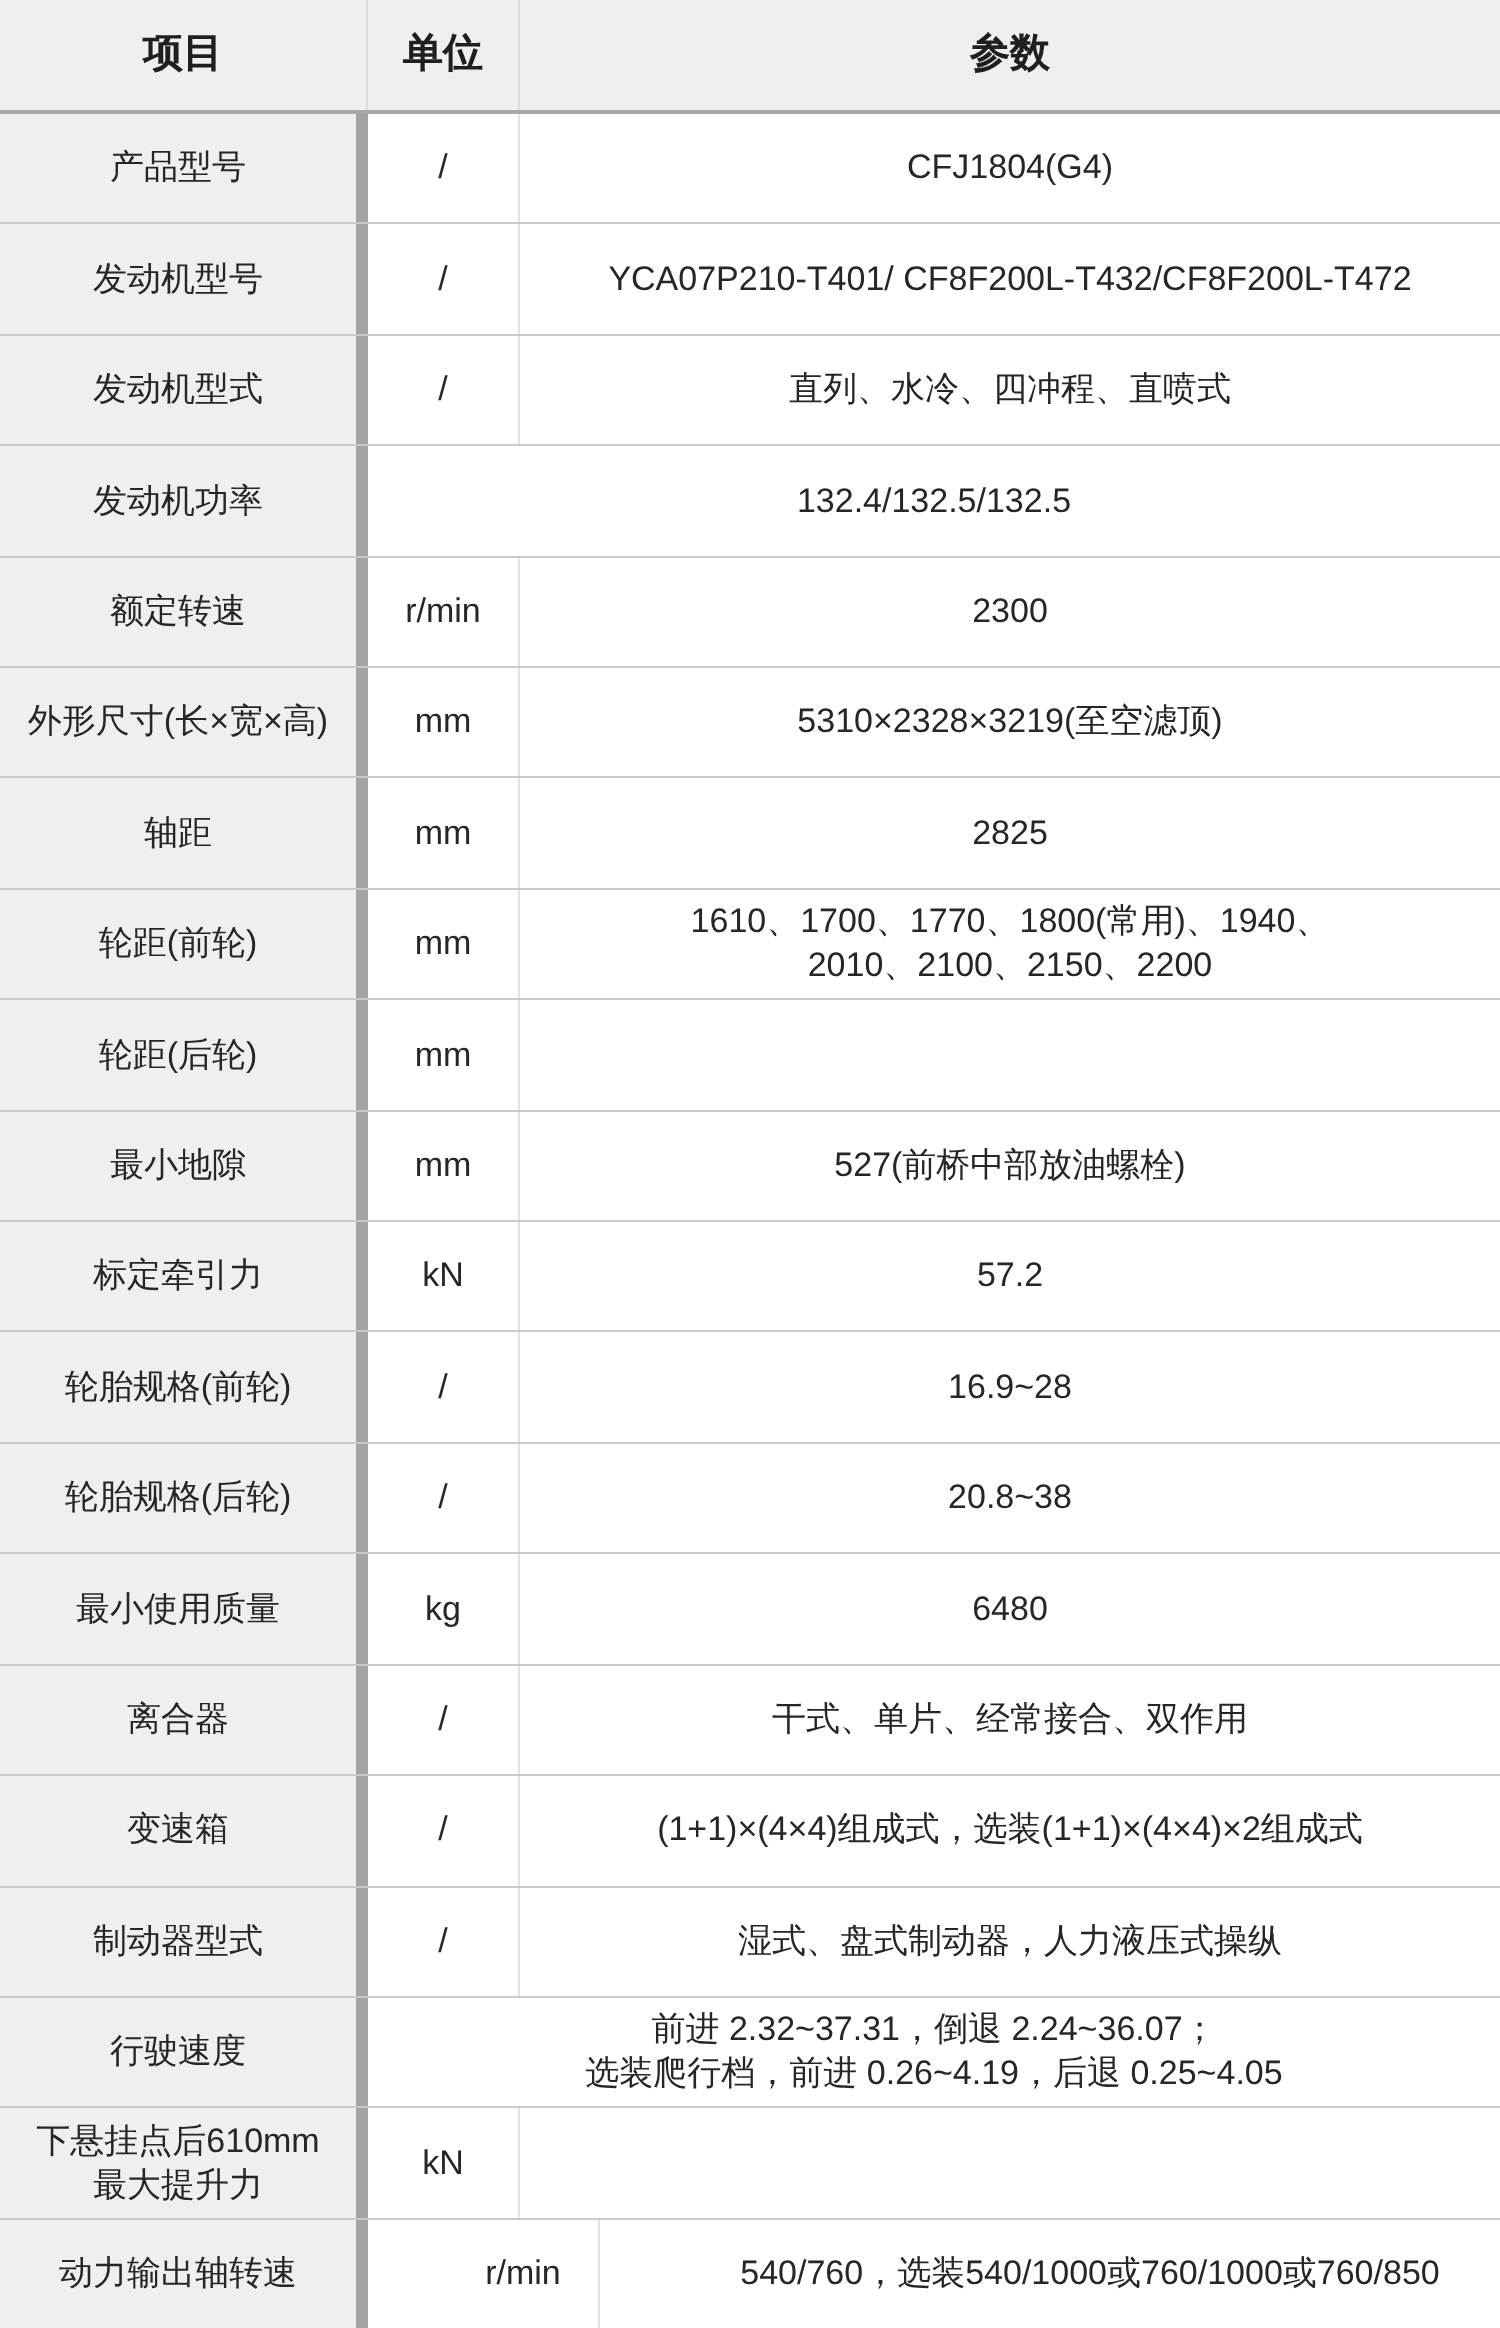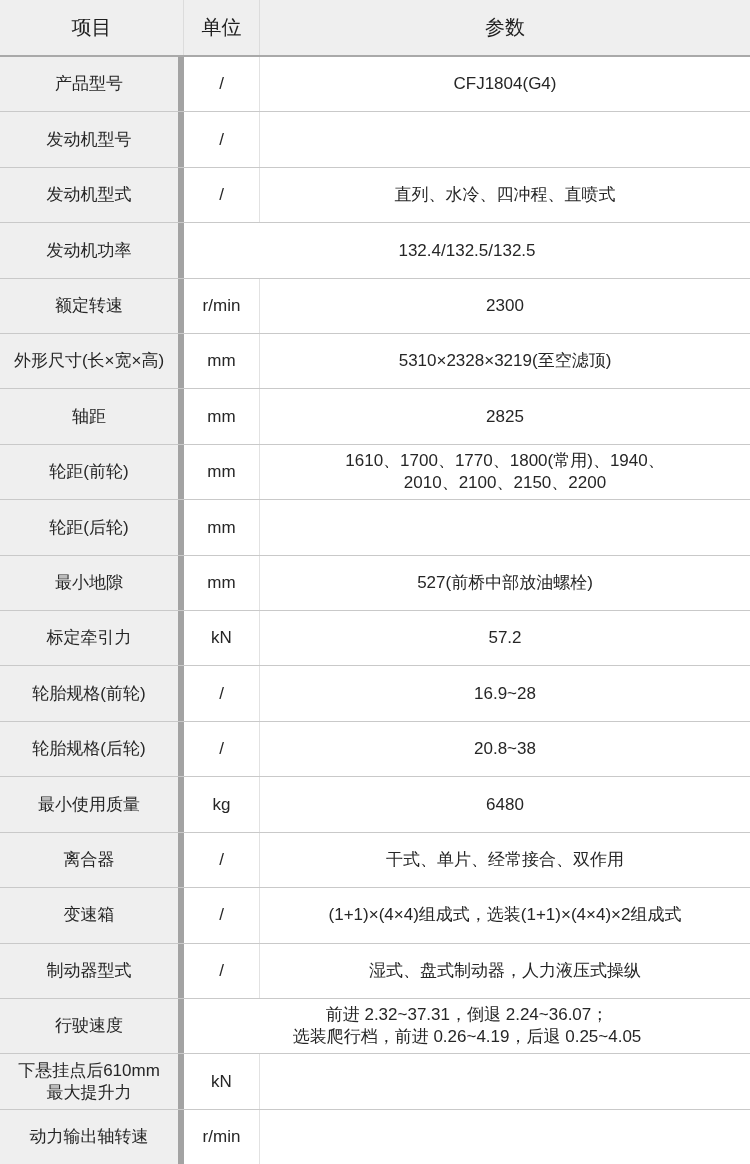--- a/index.html
+++ b/index.html
@@ -16,21 +16,21 @@
     color: #262626;
     background: #ffffff;
   }
   .row {
     display: flex;
     flex: 1 1 0;
     min-height: 0;
     border-bottom: 1px solid #c9c9c9;
     box-sizing: border-box;
   }
-  .row:last-child { border-bottom: none; }
+  .row:last-child { border-bottom: none; gap: 40px; }
   .row.header {
     flex: 0 0 57px;
     background: #efefef;
     border-bottom: 2px solid #a9a9a9;
   }
   .cell {
     display: flex;
     align-items: center;
     justify-content: center;
     text-align: center;
@@ -53,21 +53,21 @@
     border-right: 1px solid #e2e2e2;
   }
   .col-param { flex: 1 1 auto; }
   .header .col-item,
   .header .col-unit {
     background: transparent;
     border-right: 1px solid #dcdcdc;
   }
   .header .cell {
     font-size: 20px;
-    font-weight: 400;
+    font-weight: 700;
     color: #1f1f1f;
   }
 </style>
 </head>
 <body>
 
 <div class="spec-table">
 
   <div class="row header">
     <div class="cell col-item">项目</div>
@@ -77,20 +77,21 @@
 
   <div class="row">
     <div class="cell col-item">产品型号</div>
     <div class="cell col-unit">/</div>
     <div class="cell col-param">CFJ1804(G4)</div>
   </div>
 
   <div class="row">
     <div class="cell col-item">发动机型号</div>
     <div class="cell col-unit">/</div>
+    <div class="cell col-param">YCA07P210-T401/ CF8F200L-T432/CF8F200L-T472</div>
   </div>
 
   <div class="row">
     <div class="cell col-item">发动机型式</div>
     <div class="cell col-unit">/</div>
     <div class="cell col-param">直列、水冷、四冲程、直喷式</div>
   </div>
 
   <div class="row">
     <div class="cell col-item">发动机功率</div>
@@ -183,15 +184,16 @@
 
   <div class="row">
     <div class="cell col-item">下悬挂点后610mm
 最大提升力</div>
     <div class="cell col-unit">kN</div>
   </div>
 
   <div class="row">
     <div class="cell col-item">动力输出轴转速</div>
     <div class="cell col-unit">r/min</div>
+    <div class="cell col-param">540/760，选装540/1000或760/1000或760/850</div>
   </div>
 
 </div>
 
 </body></html>

